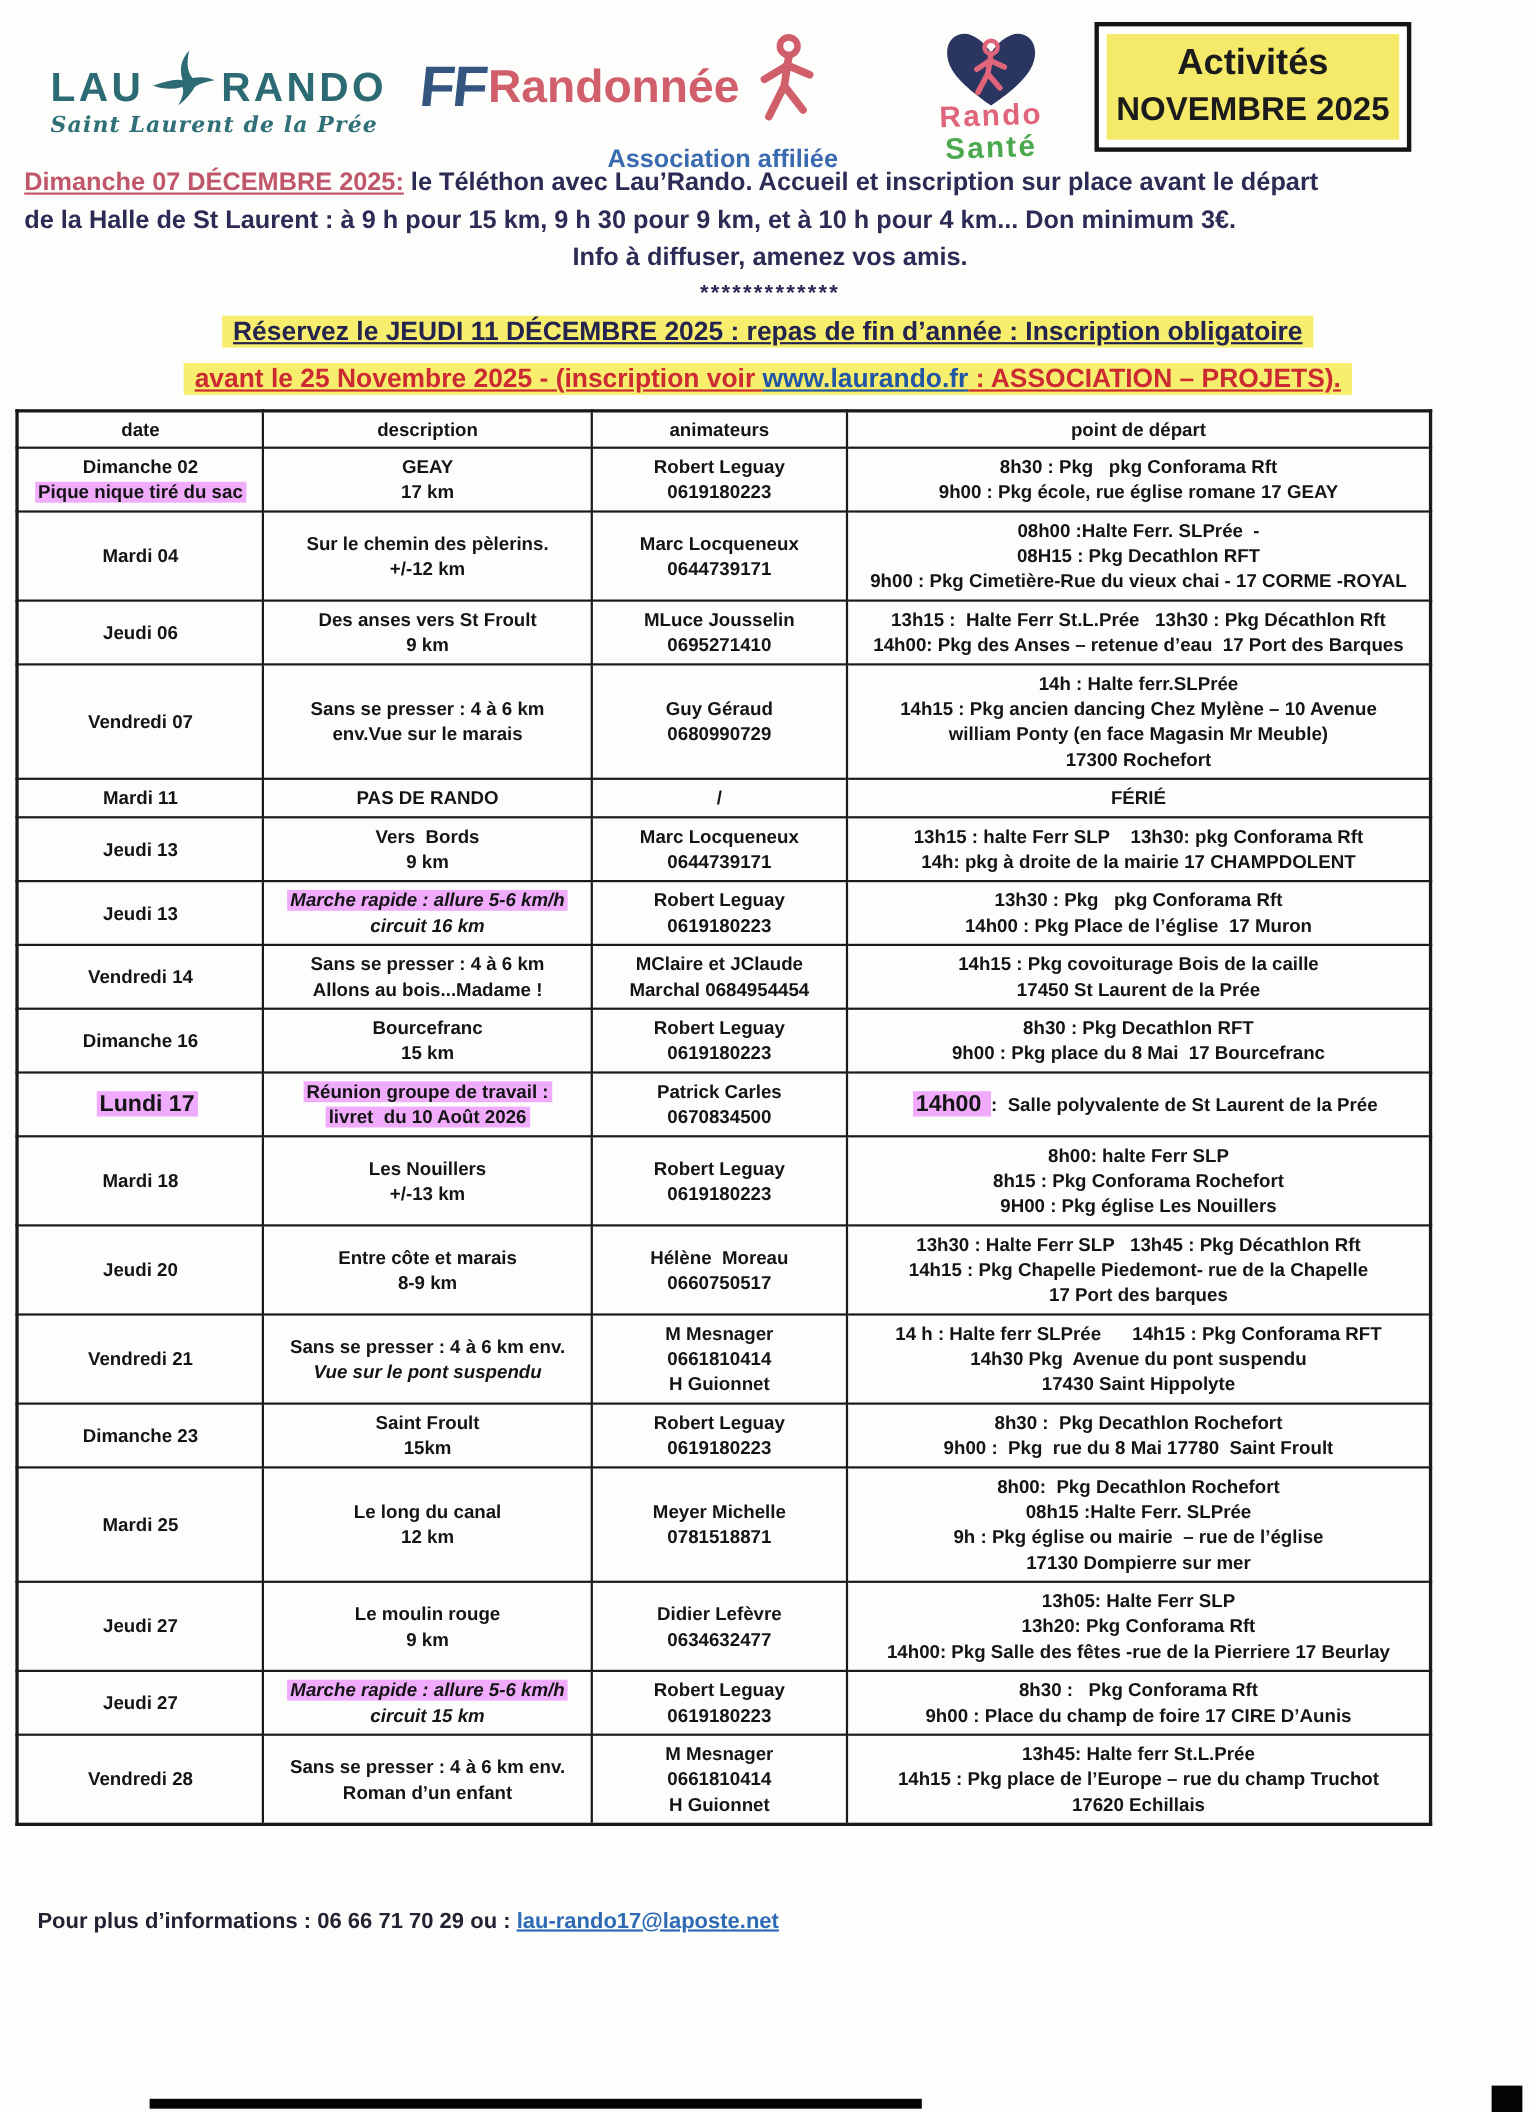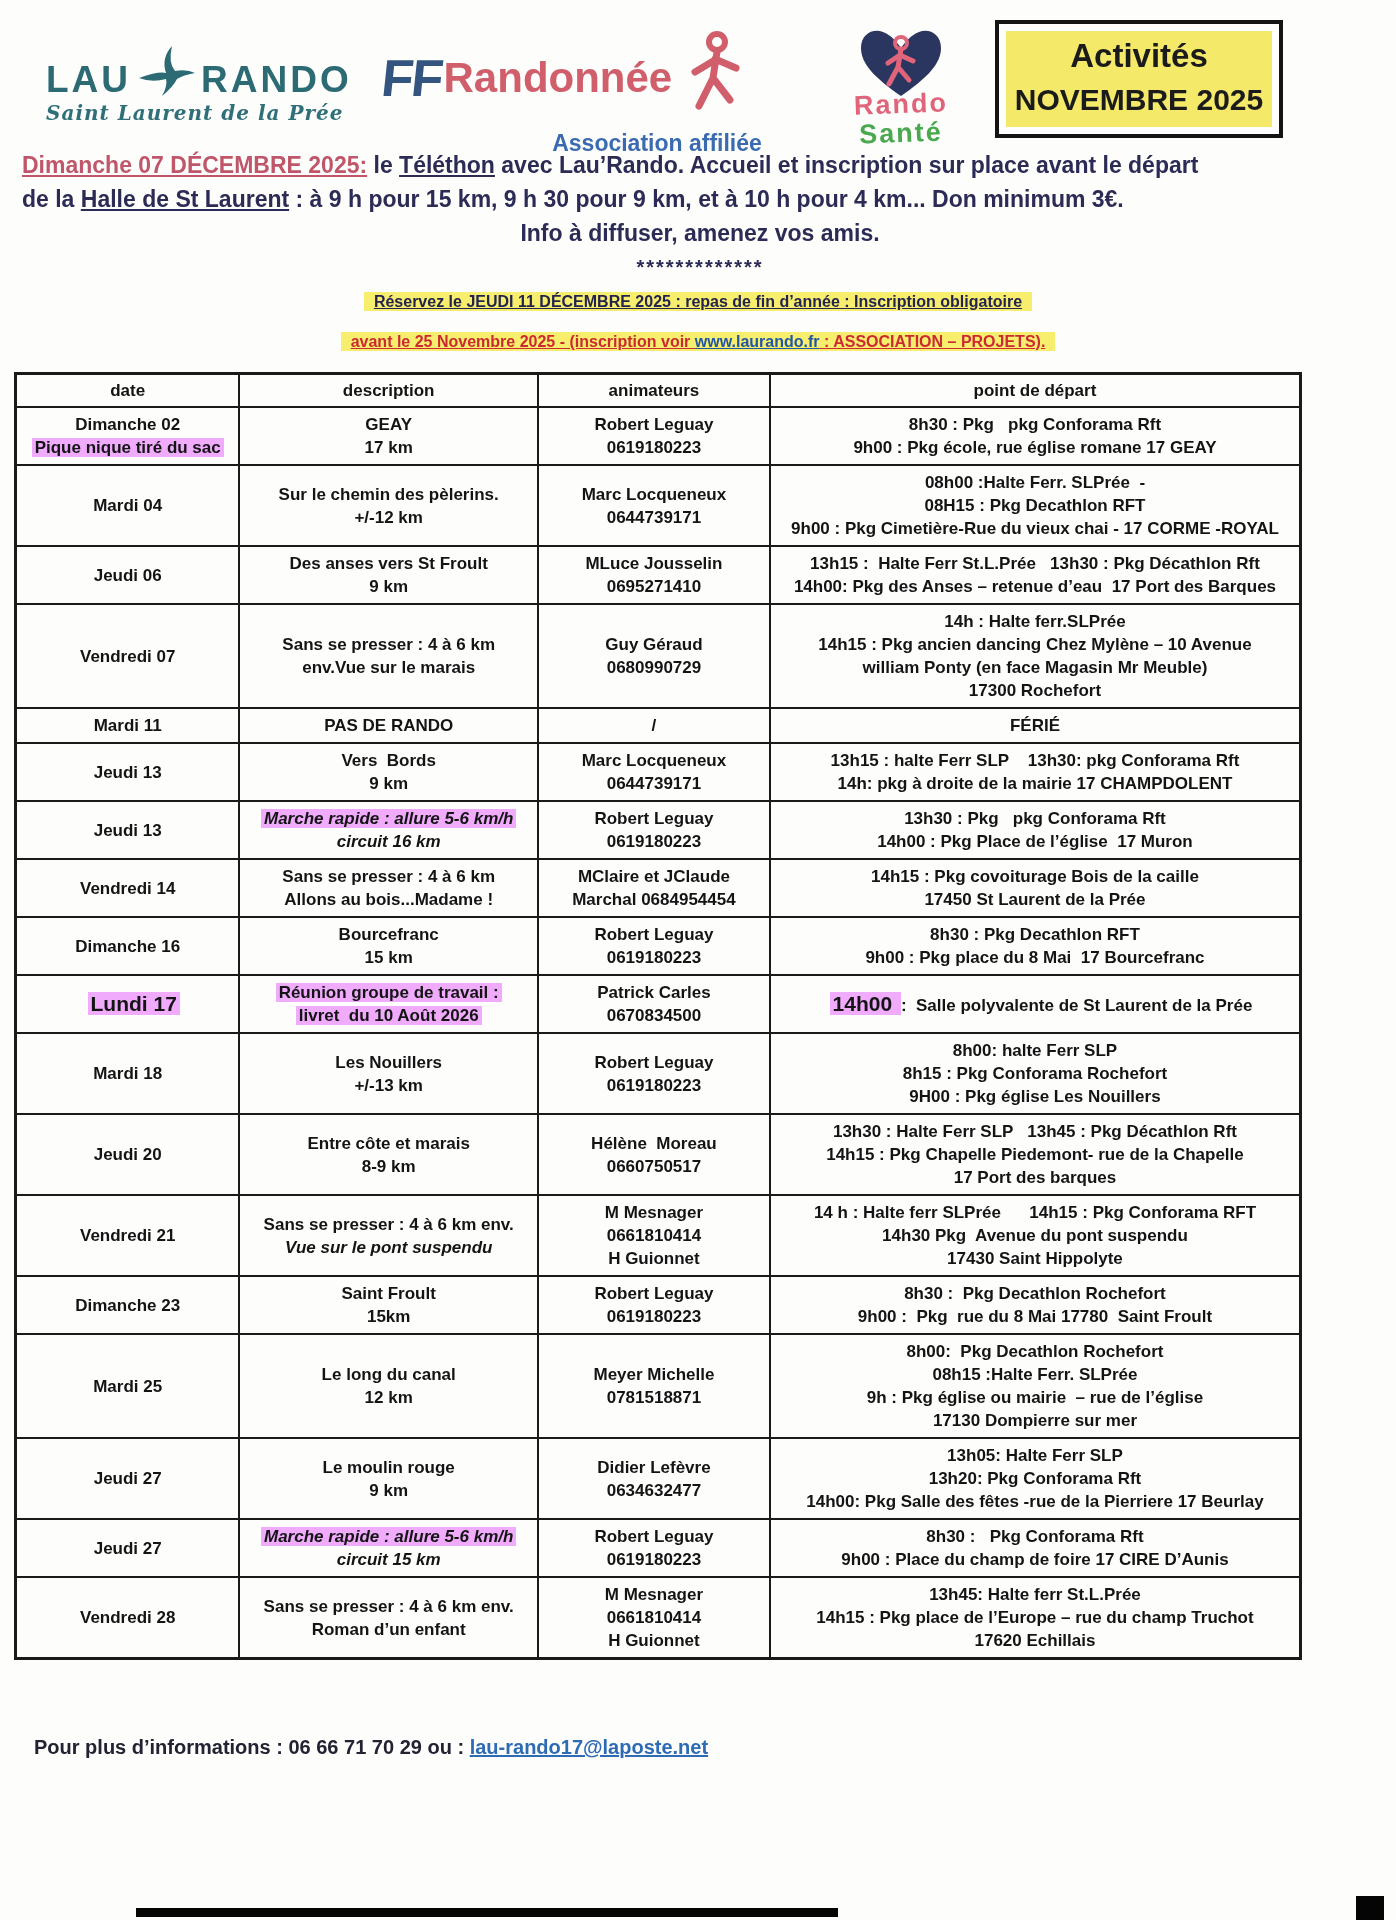--- a/index.html
+++ b/index.html
@@ -25,27 +25,27 @@
 
   .actbox{position:absolute;left:995px;top:20px;width:288px;border:4px solid #141414;background:#fff;padding:7px;box-sizing:border-box;}
   .actbox .inner{background:#f5e96a;text-align:center;padding:6px 4px 10px 4px;color:#1b1b1b;font-weight:800;}
   .actbox .l1{font-size:33px;}
   .actbox .l2{font-size:30px;margin-top:8px;}
 
   
   .intro{position:absolute;left:22px;top:148px;width:1356px;color:#2b2b55;
          font-weight:bold;font-size:23px;line-height:34px;}
   .intro .datered{color:#c0566a;text-decoration:underline;}
-  .intro .u{text-decoration:underline;}
+  .intro .u{}
   .intro .center{text-align:center;}
   .stars{letter-spacing:2px;font-size:20px;color:#2b2b55;}
 
   
   .notice{position:absolute;left:0;top:282px;width:1396px;text-align:center;line-height:40px;}
-  .notice .l{background:#f7ee6e;font-weight:bold;font-size:16px;padding:1px 10px;}
+  .notice .l{background:#f7ee6e;font-weight:bold;font-size:24px;padding:1px 10px;}
   .notice .navy{color:#23234e;text-decoration:underline;}
   .notice .red{color:#cc2a33;text-decoration:underline;}
   .notice a{color:#2156a5;text-decoration:underline;}
 
   
   table.sched{position:absolute;left:14px;top:372px;width:1288px;border-collapse:collapse;}
   table.sched th,table.sched td{border:2px solid #1a1a1a;color:#141414;font-weight:bold;
       font-size:17px;line-height:23px;text-align:center;vertical-align:middle;padding:5px 6px;}
   table.sched{border:3px solid #1a1a1a;}
   table.sched th{font-size:17px;padding:4px;}

